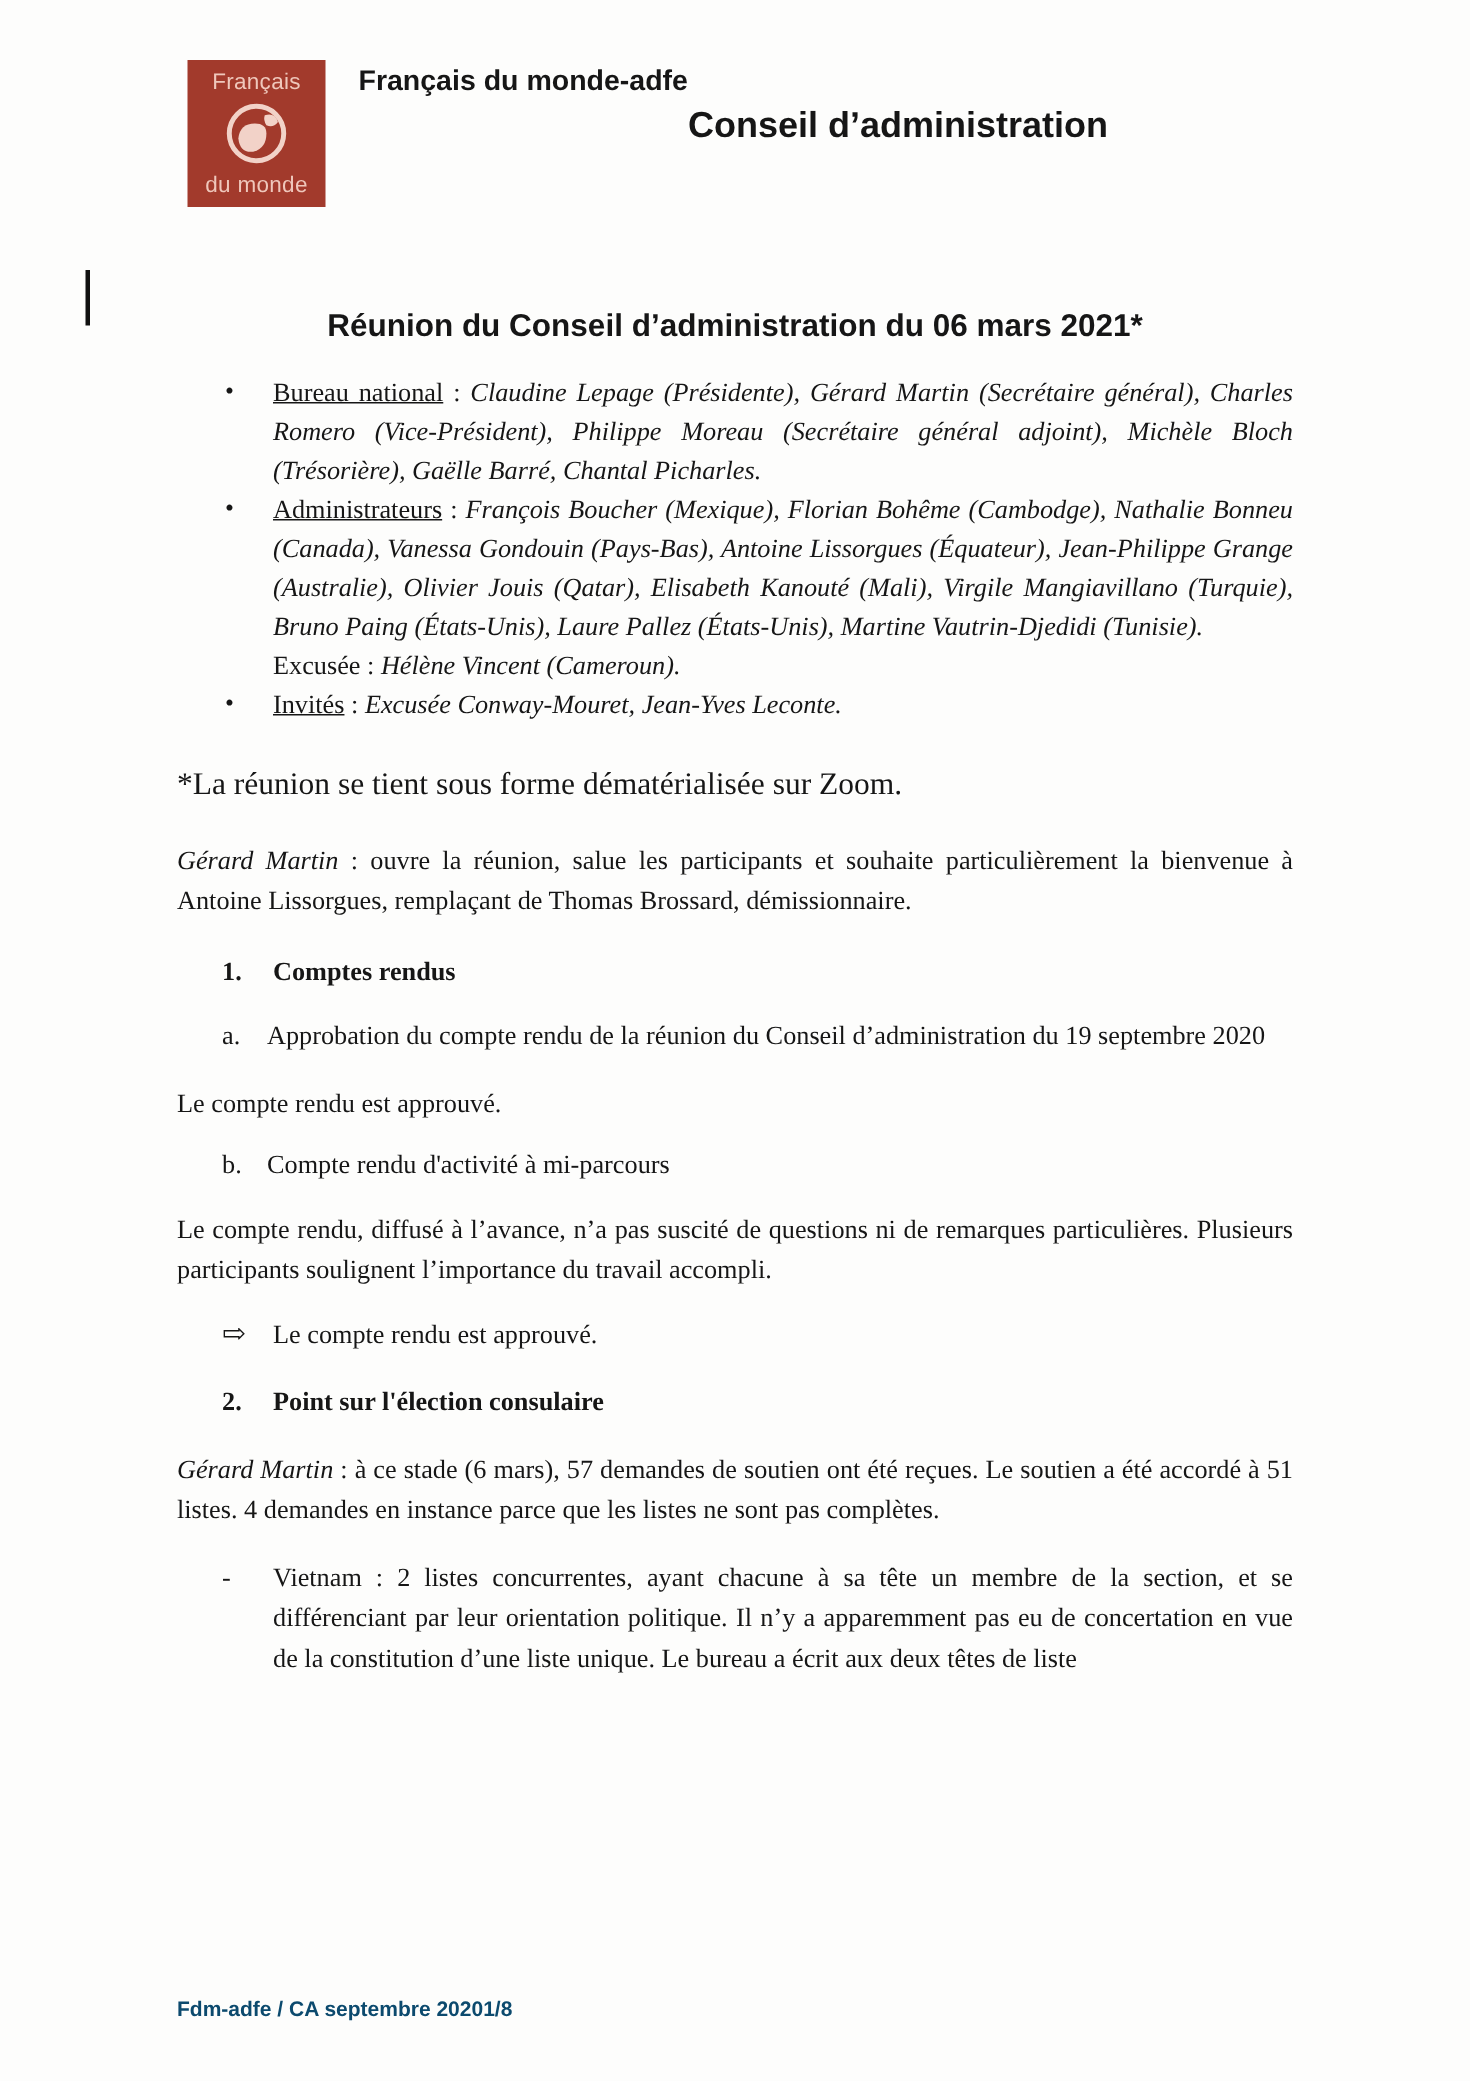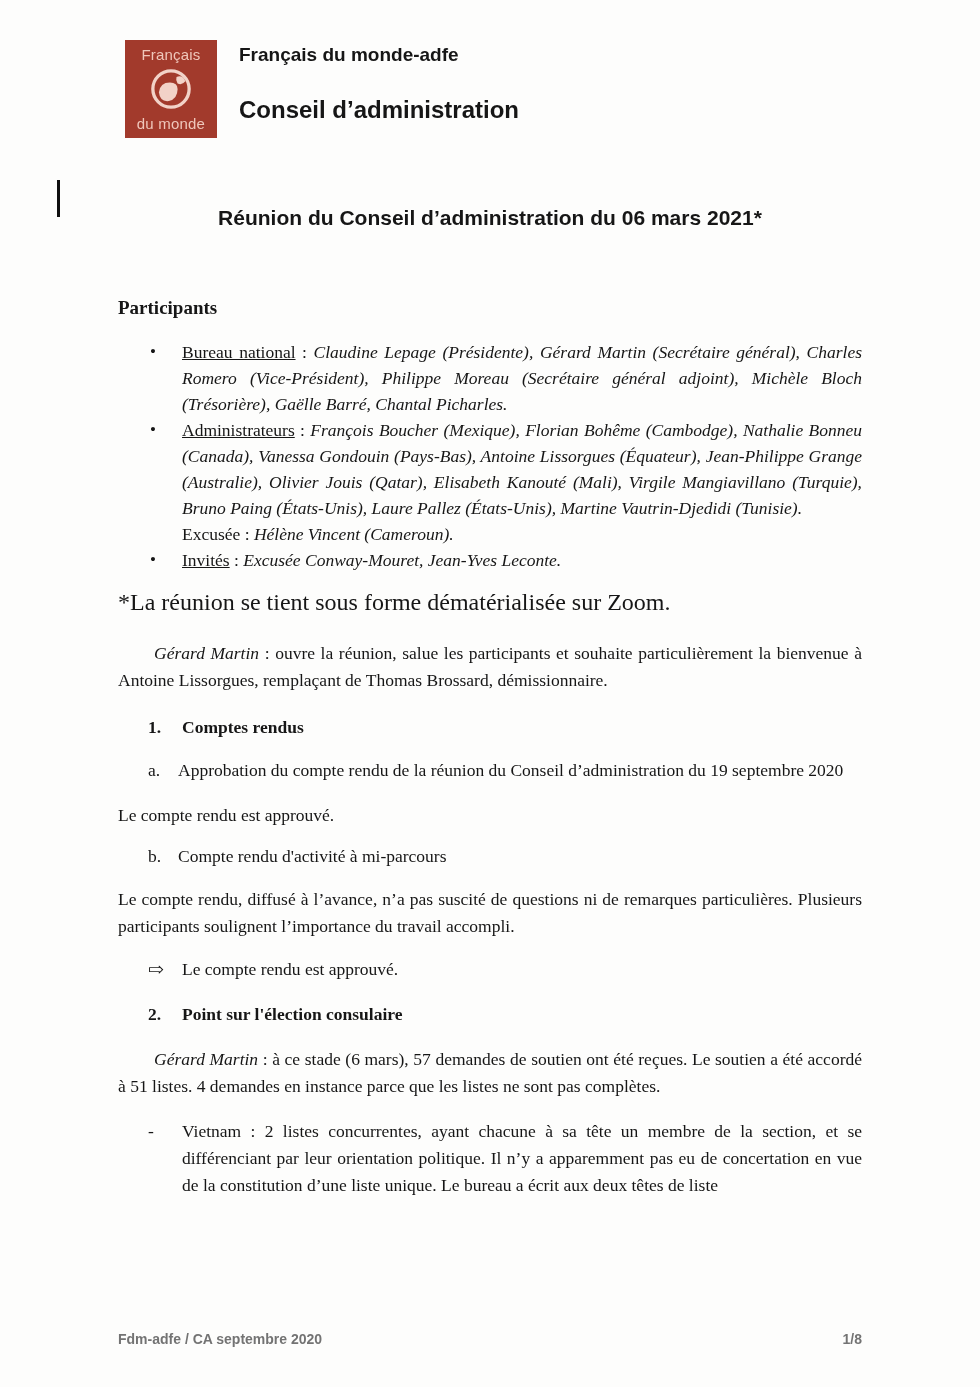--- a/index.html
+++ b/index.html
@@ -12,47 +12,47 @@
   
   .doc-header{display:flex;gap:22px;padding-top:40px;margin-left:7px;}
   .logo{
     width:92px;height:98px;display:flex;flex-direction:column;align-items:center;
     justify-content:space-between;padding:6px 4px;box-sizing:border-box;
     font-family:"Liberation Sans","DejaVu Sans",sans-serif;
     text-align:right;
   }
   .logo .logo-txt{font-size:15px;letter-spacing:.2px;}
   .logo svg{display:block;}
-  .org-block{display:flex;flex-direction:column;}
+  .org-block{display:flex;flex-direction:row;}
   .org-line1{font-family:"Liberation Sans","DejaVu Sans",sans-serif;font-weight:700;font-size:19px;margin-top:4px;}
   .org-line2{font-family:"Liberation Sans","DejaVu Sans",sans-serif;font-weight:700;font-size:24px;margin-top:30px;}
   
   .title-row{margin-top:68px;text-align:center;
     font-family:"Liberation Sans","DejaVu Sans",sans-serif;font-weight:700;font-size:21px;}
   .change-bar{position:absolute;left:57px;top:180px;width:3px;height:37px;background:#101010;}
   
   .body-text{font-size:17.5px;line-height:27px;}
   .participants-heading{margin-top:64px;font-weight:700;font-size:19px;}
   ul.participants{list-style:none;margin:18px 0 0 0;padding:0;font-size:17.5px;line-height:26px;}
   ul.participants li{position:relative;padding-left:64px;text-align:justify;}
   .bullet{position:absolute;left:32px;top:0;font-size:17px;}
   .u-label{text-decoration:underline;}
   .names{font-style:italic;}
-  .note{margin-top:16px;font-size:24px;}
+  .note{margin-top:27px;font-size:21px;}
   .para{margin-top:24px;text-align:justify;}
-  .speaker{font-style:italic;margin-left:36px;}
+  .speaker{font-style:italic;}
   .hang{position:relative;padding-left:64px;text-align:justify;}
   .hang .marker{position:absolute;left:30px;top:0;}
   .sec-heading{font-weight:700;}
   .m20{margin-top:20px;} .m16{margin-top:16px;} .m18{margin-top:18px;} .m14{margin-top:14px;}
   .arrow-marker{font-size:19px;}
   
   .footer{
-    position:absolute;left:118px;right:118px;bottom:40px;display:flex;justify-content:space-between;
-    font-family:"Liberation Sans","DejaVu Sans",sans-serif;font-size:14px;font-weight:600;color:#737373;
+    position:absolute;left:118px;right:118px;bottom:40px;display:flex;
+    font-family:"Liberation Sans","DejaVu Sans",sans-serif;font-size:14px;font-weight:600;color:#0c4a6e;
   }
 </style>
 </head>
 <body>
 
 <div class="page">
 
   <div class="change-bar"></div>
 
   <div class="content">
@@ -70,21 +70,20 @@
         <span class="logo-txt">du monde</span>
       </div>
       <div class="org-block">
         <div class="org-line1">Français du monde-adfe</div>
         <div class="org-line2">Conseil d’administration</div>
       </div>
     </div>
 
     <div class="title-row">Réunion du Conseil d’administration du 06 mars 2021*</div>
 
-    <div class="participants-heading body-text">Participants</div>
 
     <ul class="participants">
       <li>
         <span class="bullet">•</span>
         <span class="u-label">Bureau national</span><span> : </span><span class="names">Claudine Lepage (Présidente), Gérard Martin (Secrétaire général), Charles Romero (Vice-Président), Philippe Moreau (Secrétaire général adjoint), Michèle Bloch (Trésorière), Gaëlle Barré, Chantal Picharles.</span>
       </li>
       <li>
         <span class="bullet">•</span>
         <span class="u-label">Administrateurs</span><span> : </span><span class="names">François Boucher (Mexique), Florian Bohême (Cambodge), Nathalie Bonneu (Canada), Vanessa Gondouin (Pays-Bas), Antoine Lissorgues (Équateur), Jean-Philippe Grange (Australie), Olivier Jouis (Qatar), Elisabeth Kanouté (Mali), Virgile Mangiavillano (Turquie), Bruno Paing (États-Unis), Laure Pallez (États-Unis), Martine Vautrin-Djedidi (Tunisie).</span>
         <div><span>Excusée : </span><span class="names">Hélène Vincent (Cameroun).</span></div>

